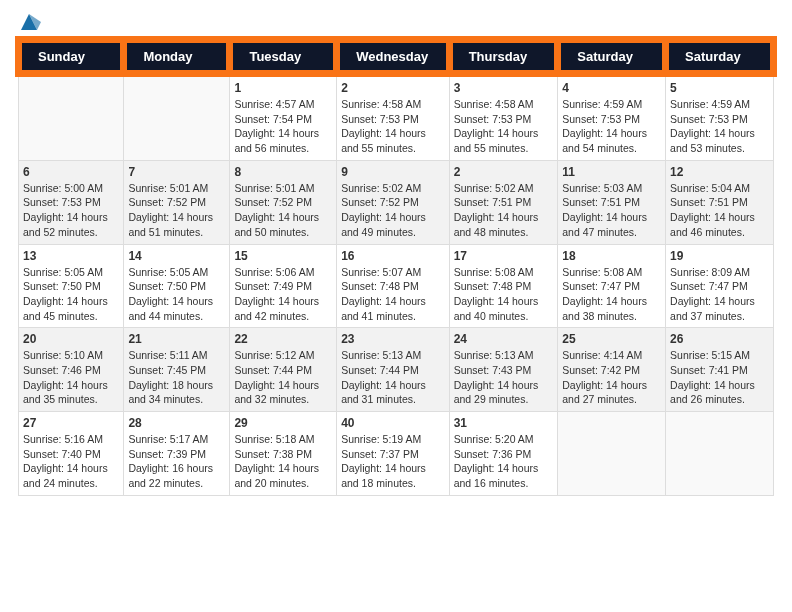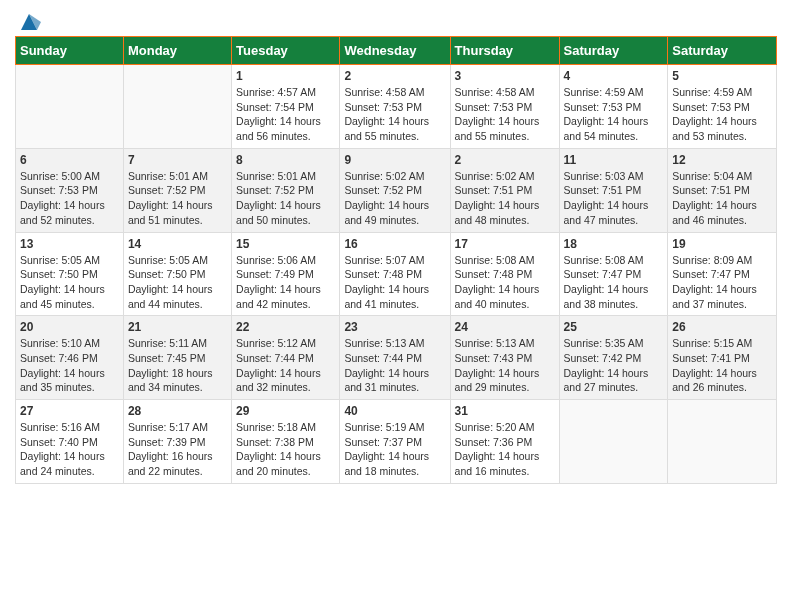--- a/index.html
+++ b/index.html
@@ -50,27 +50,27 @@
     .location {
       font-size: 16px;
       color: #333;
     }
     .calendar {
       width: 100%;
       border-collapse: collapse;
       border: 1px solid #ccc;
     }
     .calendar th {
-      background-color: #15803d;
+      background-color: #0f172a;
       color: white;
       font-size: 13px;
       font-weight: bold;
-      padding: 6px 4px;
+      padding: 6px 16px;
       text-align: left;
-      border: 1px solid #f97316;
+      border: 7px solid #f97316;
     }
     .calendar td {
       width: 113px;
       vertical-align: top;
       padding: 4px;
       border: 1px solid #ddd;
       font-size: 10.5px;
       color: #333;
       background: #fff;
       min-height: 80px;
@@ -323,21 +323,21 @@
             <div class="day-number">24</div>
             <div class="day-info">
               <div>Sunrise: 5:13 AM</div>
               <div>Sunset: 7:43 PM</div>
               <div>Daylight: 14 hours and 29 minutes.</div>
             </div>
           </td>
           <td class="row-shade">
             <div class="day-number">25</div>
             <div class="day-info">
-              <div>Sunrise: 5:35 AM</div>
+              <div>Sunrise: 4:14 AM</div>
               <div>Sunset: 7:42 PM</div>
               <div>Daylight: 14 hours and 27 minutes.</div>
             </div>
           </td>
           <td class="row-shade">
             <div class="day-number">26</div>
             <div class="day-info">
               <div>Sunrise: 5:15 AM</div>
               <div>Sunset: 7:41 PM</div>
               <div>Daylight: 14 hours and 26 minutes.</div>

